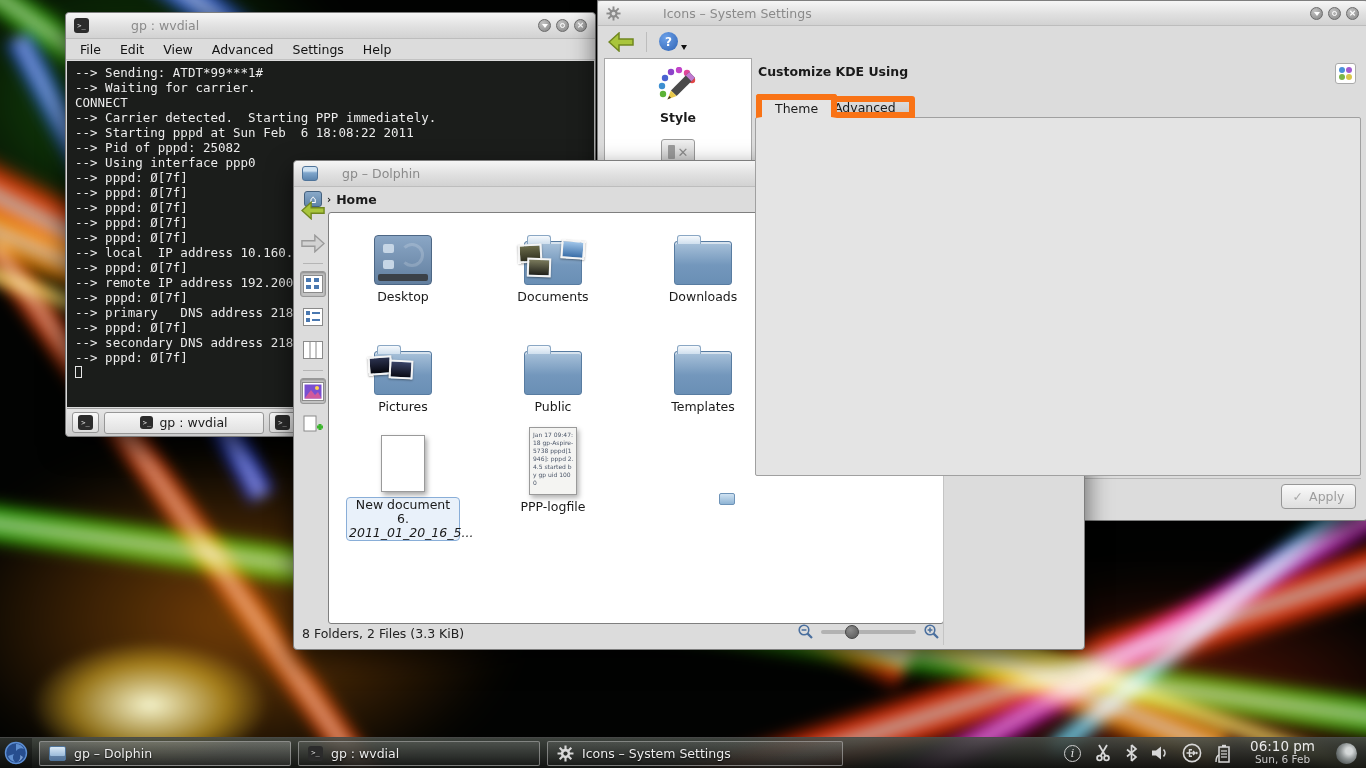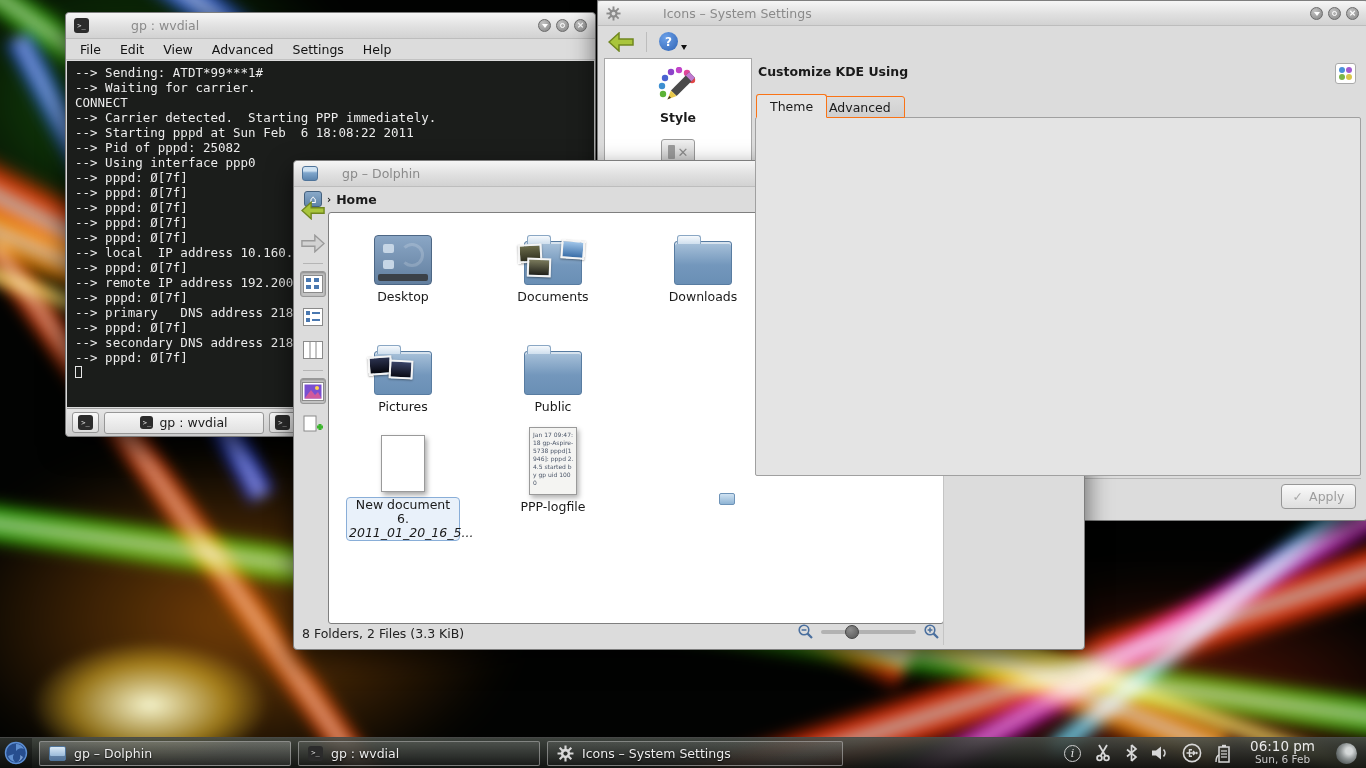--- a/index.html
+++ b/index.html
@@ -59,21 +59,21 @@
   .ss-style-label { font-weight:bold; margin-top:3px; }
   .hw-icon { width:34px; height:26px; margin:14px auto 0; background:linear-gradient(#f0f0f0,#c9c9c9);
              border:1px solid #9a9a9a; border-radius:3px; display:flex; align-items:center; justify-content:center; gap:3px; }
   .hw-bar { width:7px; height:14px; background:#9a9a9a; border-radius:1px; }
   .hw-x { color:#8b8b8b; font-weight:bold; font-size:13px; }
   .ss-heading { position:absolute; left:160px; top:63px; font-weight:bold; }
   .ss-grid-icon { position:absolute; left:737px; top:62px; width:21px; height:21px; background:#fff; border:1px solid #aaa;
                   border-radius:3px; display:grid; grid-template-columns:1fr 1fr; place-items:center; padding:2px; }
   .ss-grid-icon i { width:6px; height:6px; border-radius:50%; }
   .ss-tab { position:absolute; height:22px; padding:0 13px; display:flex; align-items:center;
-            border:1px solid #f97316; border-radius:3px 3px 0 0; background:linear-gradient(#dcdcdc,#cfcfcf); z-index:2; }
+            border:6px solid #f97316; border-radius:3px 3px 0 0; background:linear-gradient(#dcdcdc,#cfcfcf); z-index:2; }
   .ss-tab.active { background:#e4e4e4; border-bottom:1px solid #e4e4e4; height:24px; z-index:3; }
   .ss-frame { position:absolute; left:157px; top:116px; right:6px; height:359px; border:1px solid #a0a0a0;
               background:#e4e4e4; border-radius:2px; z-index:1; }
   .ss-select-label { position:absolute; left:166px; top:124px; }
   .ss-listbox { position:absolute; left:165px; top:149px; right:14px; height:227px; background:#fff; border:1px solid #a0a0a0; }
   .frag { position:absolute; white-space:nowrap; }
   .ss-vscroll { position:absolute; left:746px; top:151px; width:11px; height:222px; background:#cecece; border-radius:5px; }
   .ss-vscroll i { position:absolute; left:1px; right:1px; top:58%; height:36%; background:#828282; border-radius:5px; display:block; }
   .ss-hscroll { position:absolute; left:166px; top:377px; right:15px; height:14px;
                 background:linear-gradient(#d6d6d6,#c6c6c6); border:1px solid #b0b0b0; border-radius:3px; }
@@ -492,20 +492,26 @@
             </span>
           </div>
         <div class="tile-label">Pictures</div>
       </div>
       <div class="tile" style="left:169px; top:118px;">
         <div class="tile-icon">
             <span class="icn-folder"></span>
           </div>
         <div class="tile-label">Public</div>
       </div>
+      <div class="tile" style="left:319px; top:118px;">
+        <div class="tile-icon">
+            <span class="icn-folder"></span>
+          </div>
+        <div class="tile-label">Templates</div>
+      </div>
       <div class="tile" style="left:469px; top:118px;">
         <div class="tile-icon">
             <span class="icn-folder"></span>
           </div>
         <div class="tile-label">Videos</div>
       </div>
 
       <div class="tile selected" style="left:17px; top:215px; width:114px;">
         <div class="tile-icon">
             <span class="icn-page"></span>

